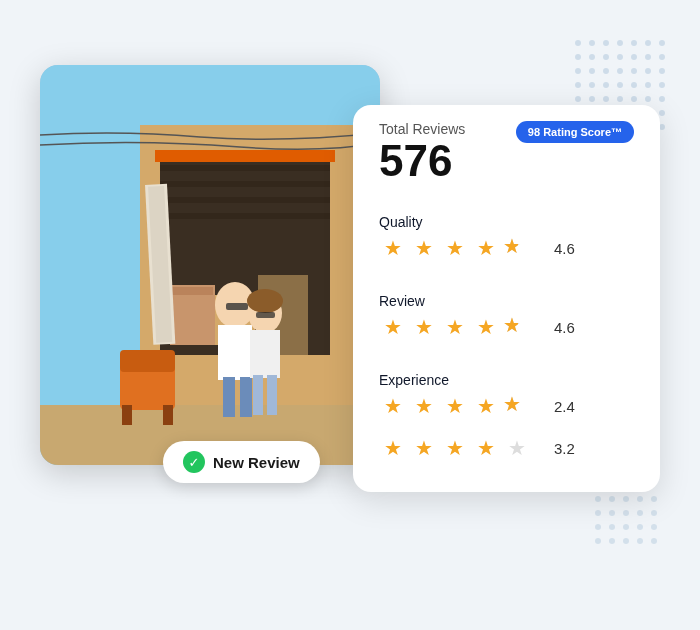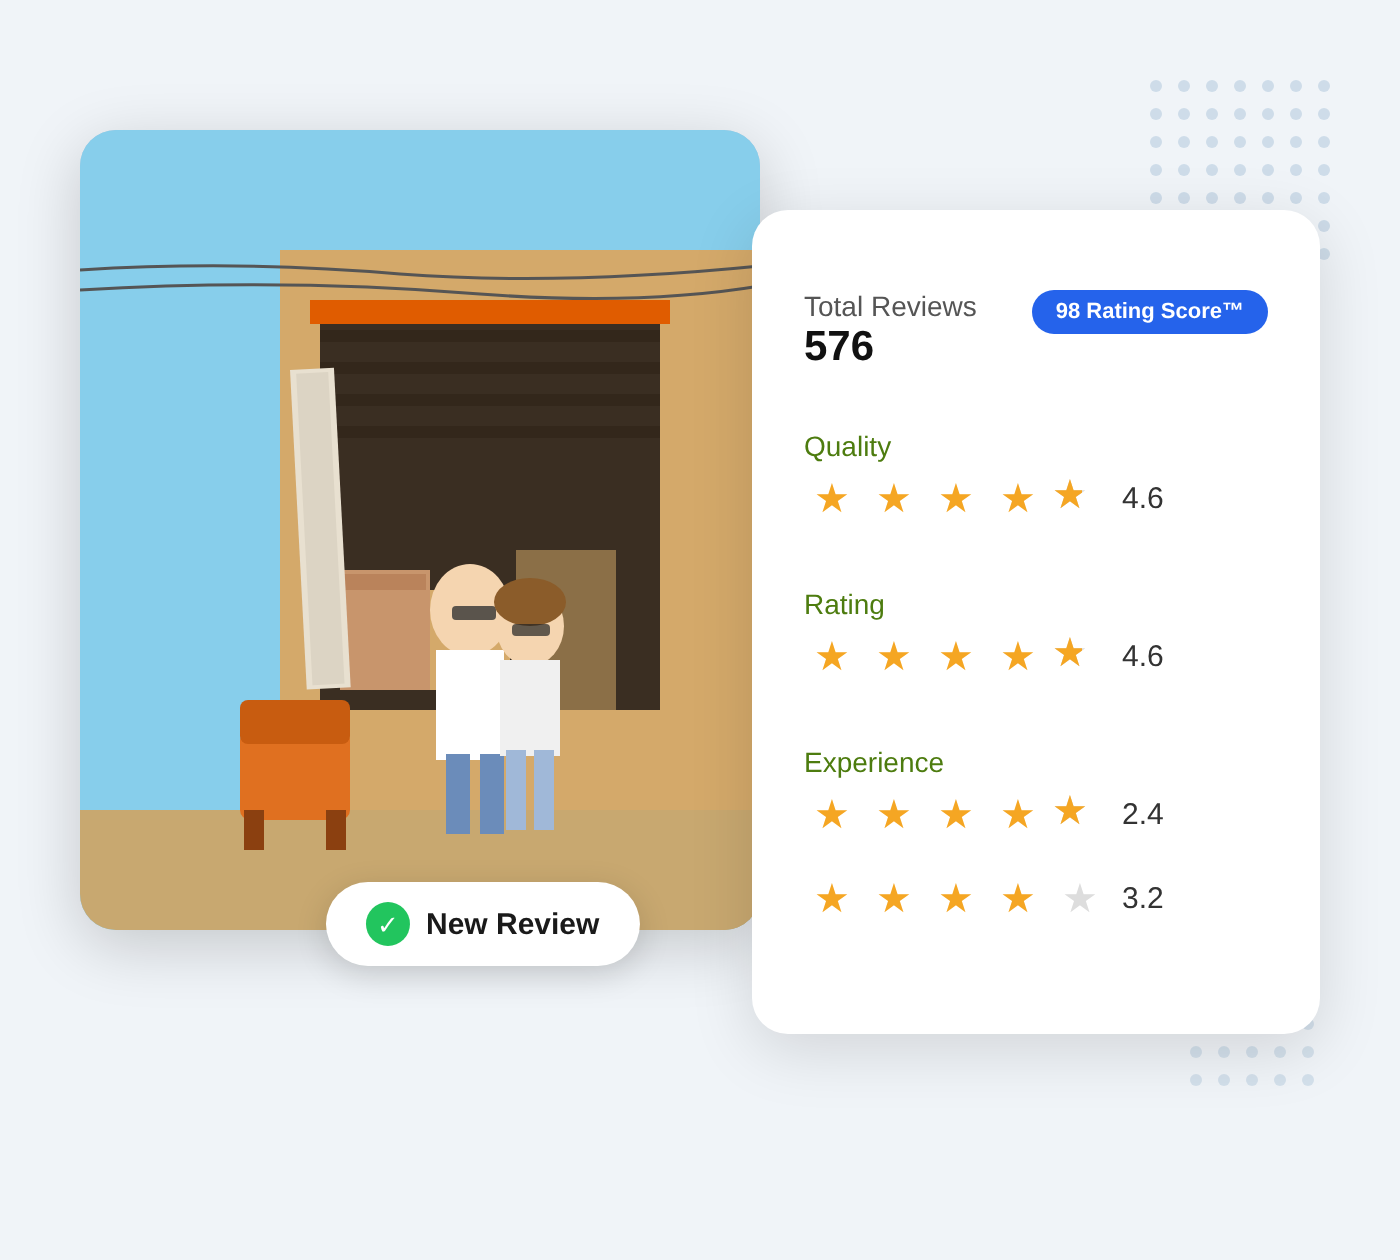--- a/index.html
+++ b/index.html
@@ -83,43 +83,43 @@
       font-size: 15px;
       font-weight: 600;
       color: #1a1a1a;
     }
 
     
     .reviews-card {
       position: absolute;
       top: 60px;
       right: 0px;
-      width: 284px;
+      width: 307px;
       background: #fff;
       border-radius: 18px;
-      padding: 40px 26px;
+      padding: 16px 26px;
       box-shadow: 0 8px 32px rgba(0,0,0,0.13);
       z-index: 2;
     }
 
     .reviews-header {
       display: flex;
       align-items: flex-start;
       justify-content: space-between;
       margin-bottom: 18px;
     }
 
     .total-reviews-label {
       font-size: 14px;
       color: #555;
       margin-bottom: 2px;
     }
 
     .total-reviews-count {
-      font-size: 21px;
+      font-size: 44px;
       font-weight: 700;
       color: #111;
       line-height: 1;
     }
 
     .rating-score-badge {
       background: #2563eb;
       color: #ffffff;
       font-size: 11px;
       font-weight: 600;
@@ -127,21 +127,21 @@
       padding: 5px 12px;
       white-space: nowrap;
     }
 
     .category {
       margin-bottom: 14px;
     }
 
     .category-label {
       font-size: 14px;
-      color: #4d7c0f;
+      color: #0f172a;
       margin-bottom: 4px;
       font-weight: 500;
       margin-top: 31px;
     }
 
     .stars-row {
       display: flex;
       align-items: center;
       gap: 3px;
     }
@@ -154,21 +154,21 @@
       justify-content: center;
       font-size: 20px;
     }
 
     .star-full { color: #f5a623; }
     .star-half { color: #f5a623; position: relative; }
 
     .score {
       font-size: 15px;
       color: #333;
-      margin-left: 4px;
+      margin-left: 20px;
       font-weight: 500;
       text-align: right;
     }
 
     
     .dot-grid {
       position: absolute;
       top: 0px;
       right: -30px;
       width: 120px;
@@ -325,21 +325,21 @@
         <span class="star star-full">★</span>
         <span class="star star-half" style="position:relative;display:inline-block;width:28px;height:28px;font-size:20px;">
           <span style="color:#ddd;position:absolute;left:0;top:0;">★</span>
           <span style="color:#f5a623;position:absolute;left:0;top:0;overflow:hidden;width:55%;">★</span>
         </span>
         <span class="score">4.6</span>
       </div>
     </div>
 
     <div class="category">
-      <div class="category-label">Rating</div>
+      <div class="category-label">Review</div>
       <div class="stars-row">
         <span class="star star-full">★</span>
         <span class="star star-full">★</span>
         <span class="star star-full">★</span>
         <span class="star star-full">★</span>
         <span class="star star-half" style="position:relative;display:inline-block;width:28px;height:28px;font-size:20px;">
           <span style="color:#ddd;position:absolute;left:0;top:0;">★</span>
           <span style="color:#f5a623;position:absolute;left:0;top:0;overflow:hidden;width:55%;">★</span>
         </span>
         <span class="score">4.6</span>

